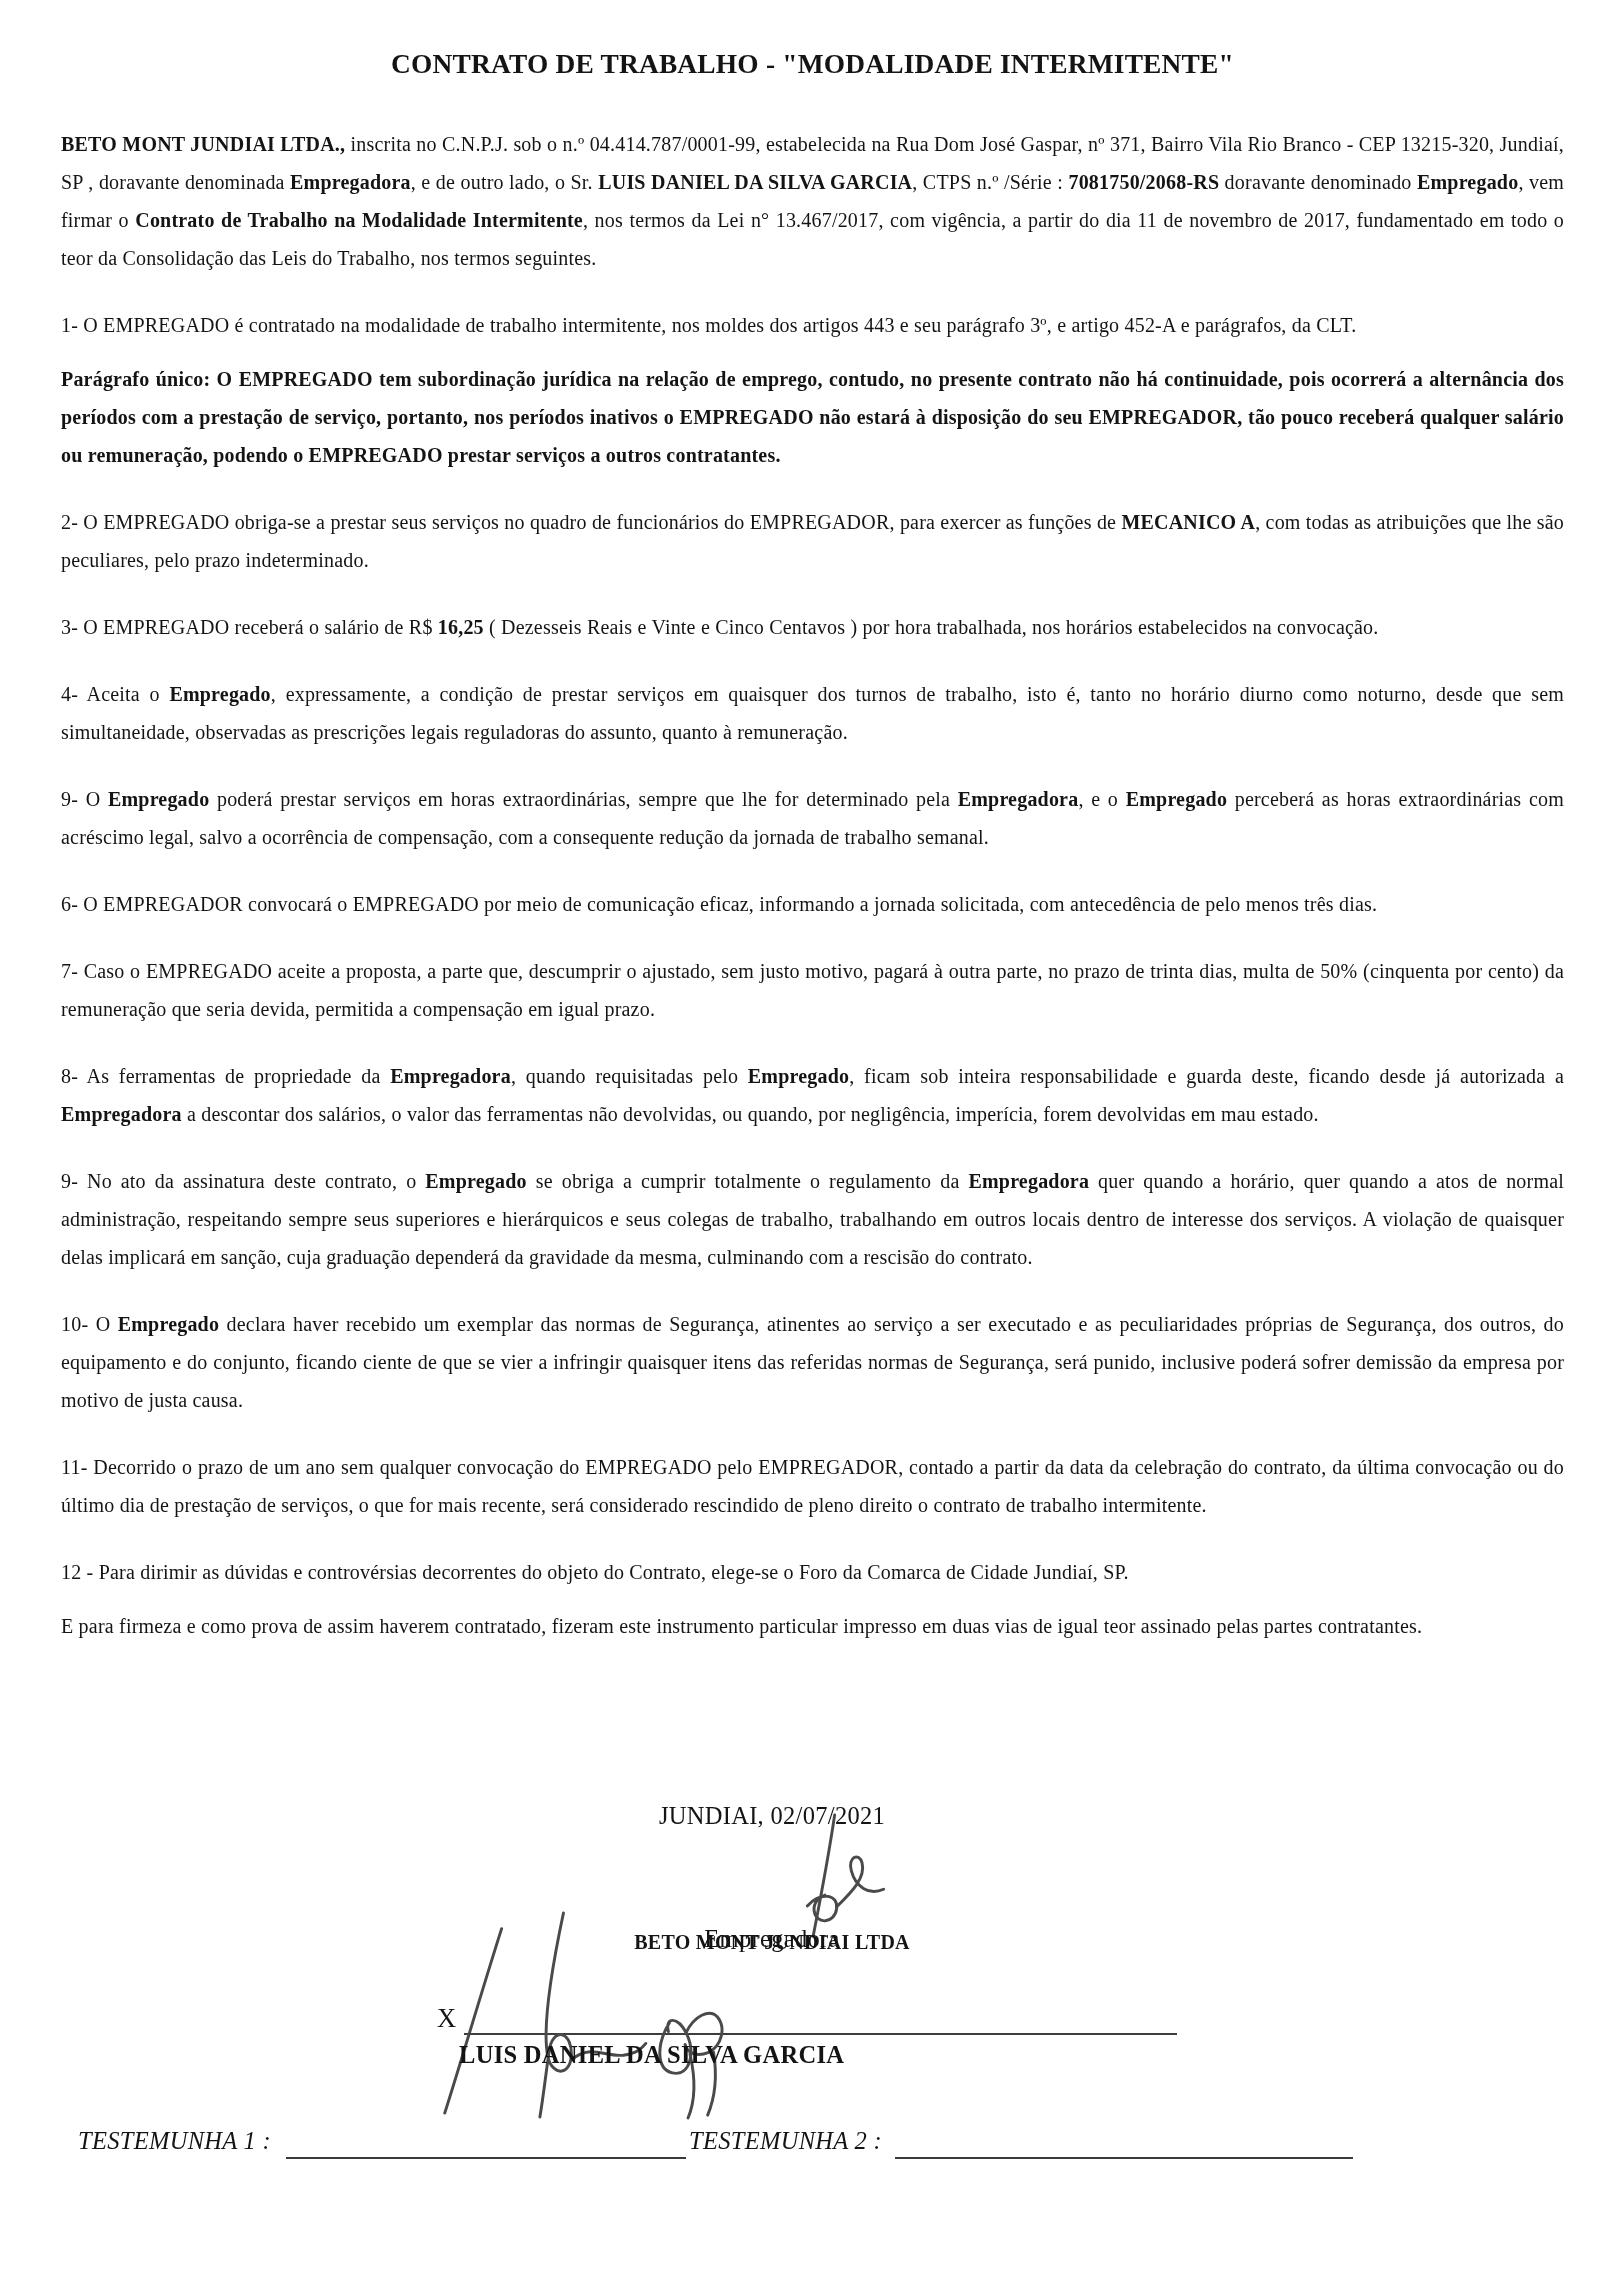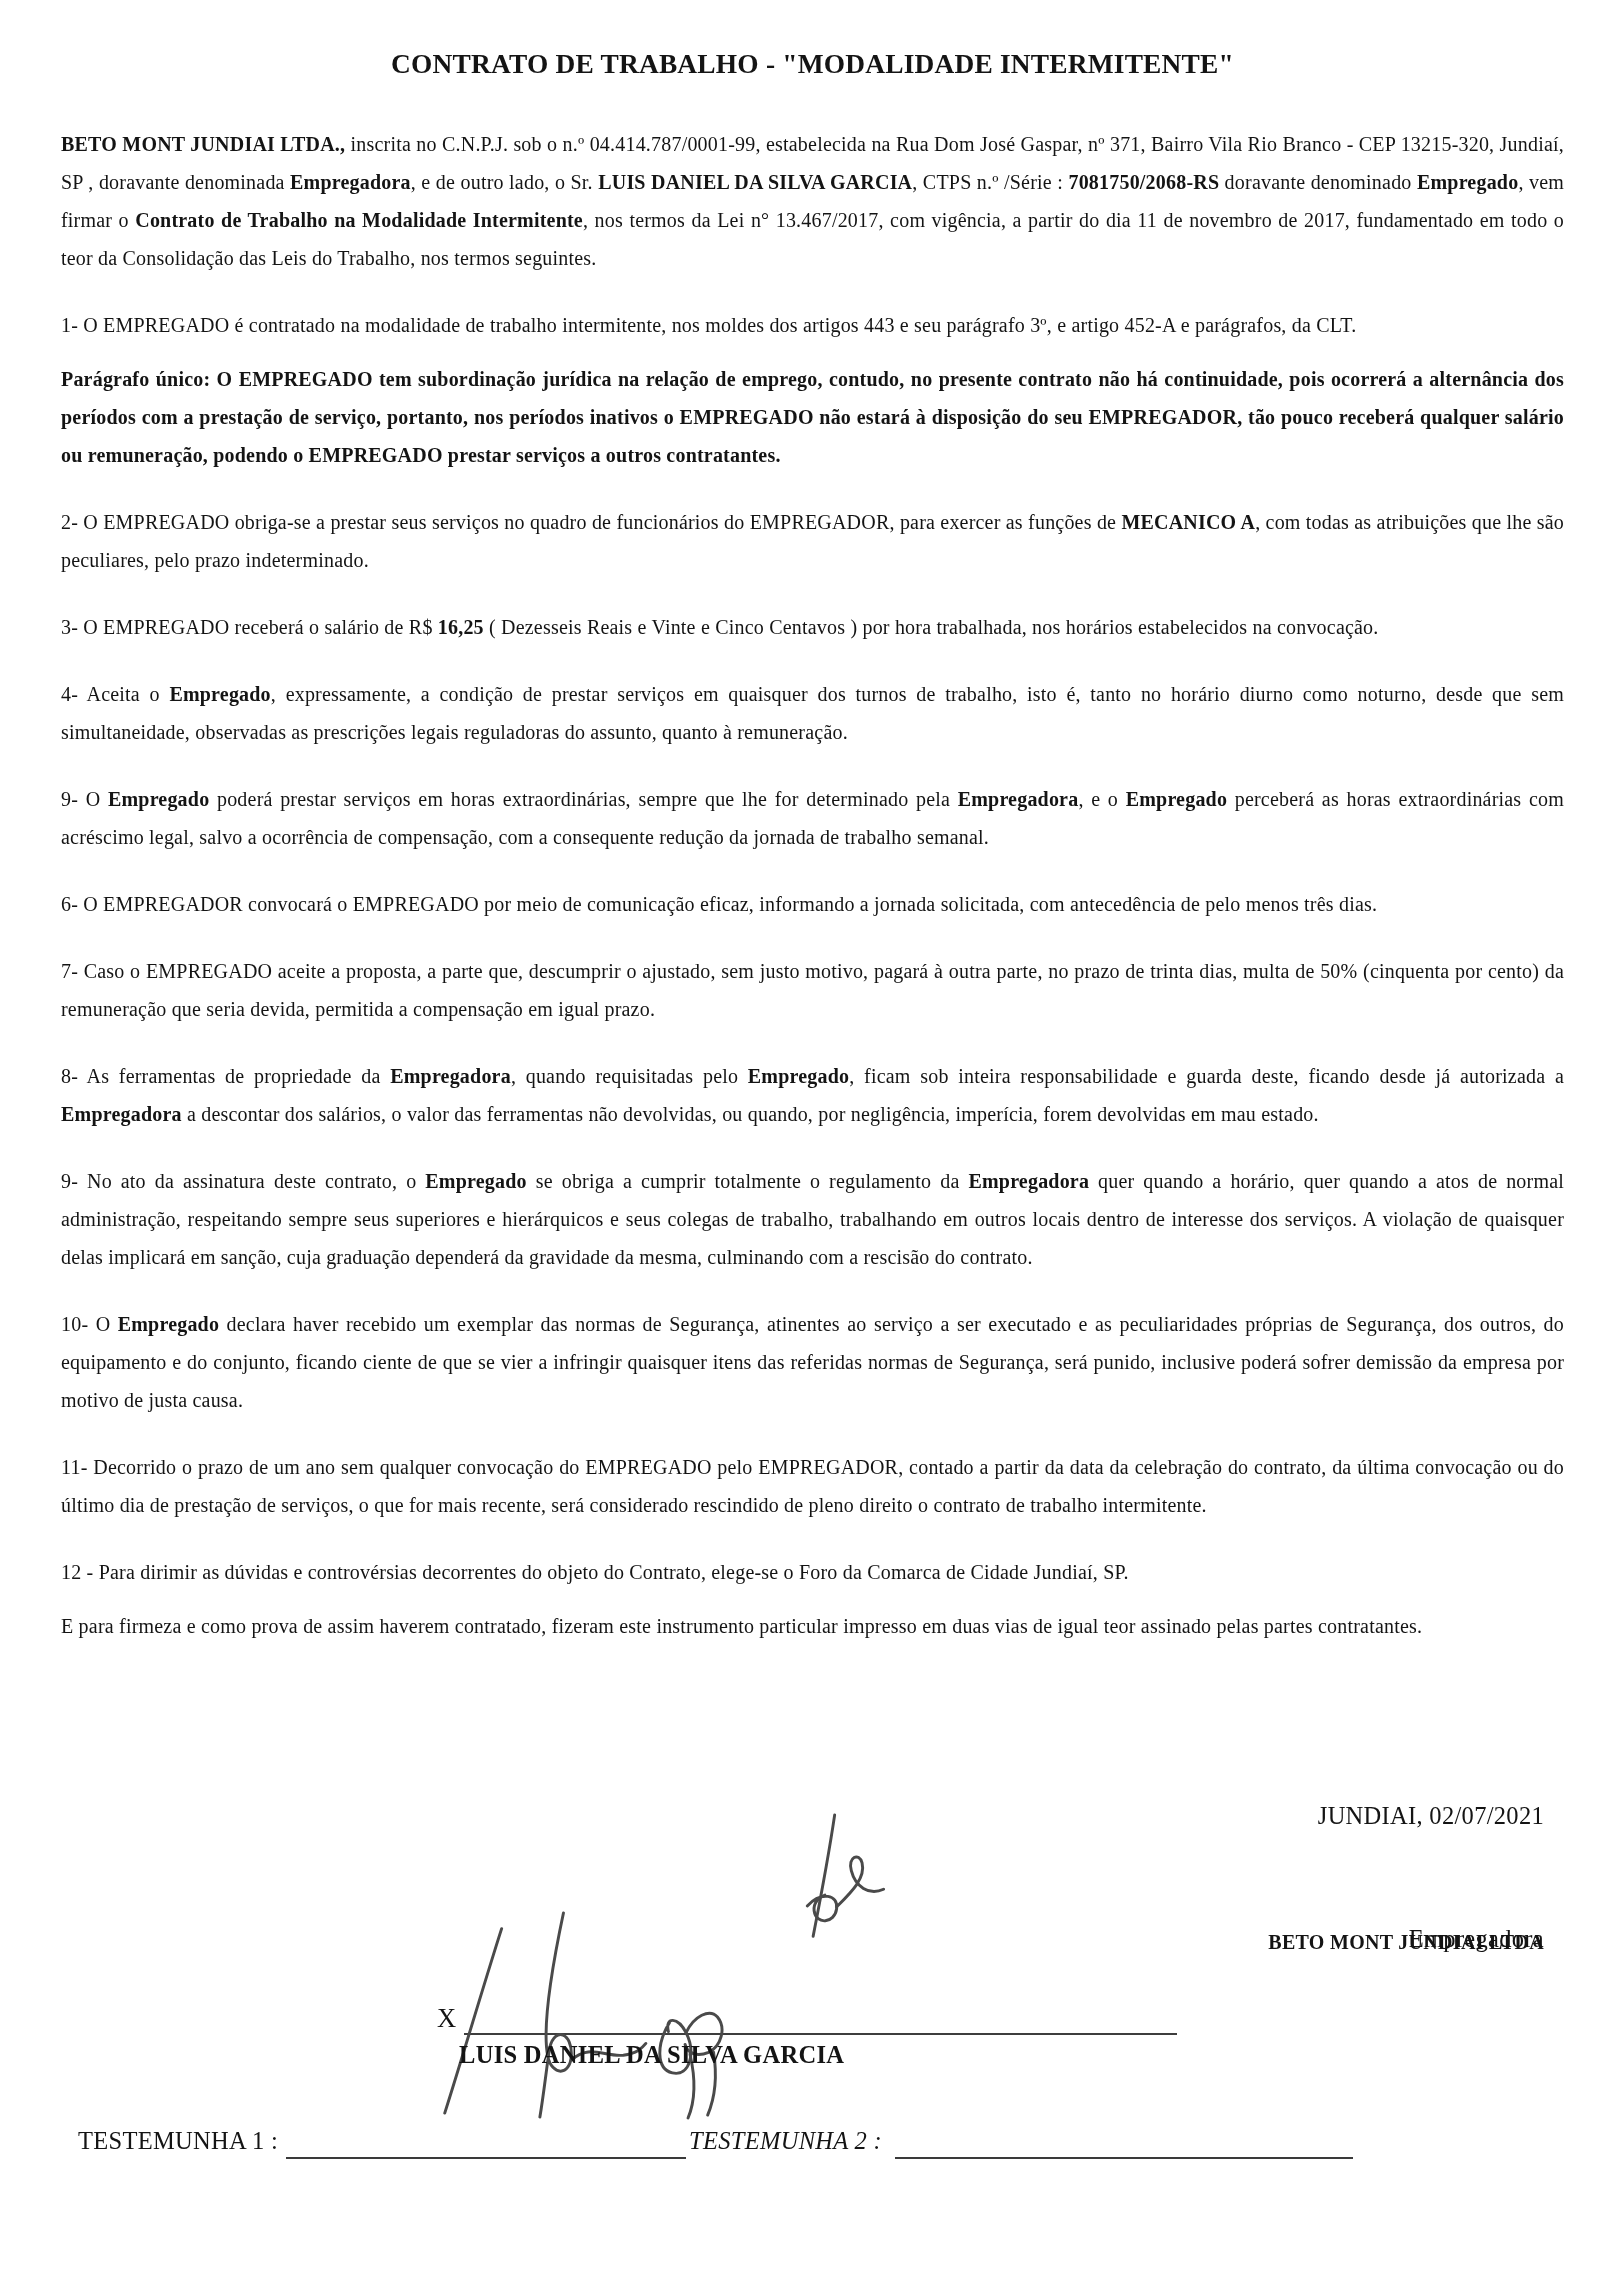--- a/index.html
+++ b/index.html
@@ -29,41 +29,41 @@
     font-size:20px;
     line-height:38px;
     letter-spacing:0.2px;
   }
   .para.nogap{margin-top:16px;}
   .para.justify{text-align:justify;}
   .para b{font-weight:bold;}
   
   .center-line{
     position:absolute;left:0;width:1544px;
-    text-align:right;font-size:24.5px;letter-spacing:0.3px;
+    text-align:center;font-size:24.5px;letter-spacing:0.3px;
   }
   .date-line{top:1802px;}
   .company-name{top:1931px;font-weight:bold;font-size:20px;}
   .company-role{top:1925px;}
   .sig-x{
     position:absolute;left:437px;top:2003px;
     font-size:26.5px;
   }
   .sig-line{
     position:absolute;left:464px;top:2033px;width:713px;height:0;
     border-top:2.9px solid #3d3d3d;
   }
   .employee-name{
     position:absolute;left:459px;top:2041px;
     font-size:24.5px;font-weight:bold;letter-spacing:0.3px;
   }
   .witness-label{
     position:absolute;top:2127px;font-size:24.5px;letter-spacing:0.3px;
   }
-  .witness1-label{left:78px;}
+  .witness1-label{left:78px;font-style:italic;}
   .witness2-label{left:689px;font-style:italic;}
   .witness-line{
     position:absolute;top:2157px;height:0;border-top:2.9px solid #3a3a3a;
   }
   .witness1-line{left:286px;width:400px;}
   .witness2-line{left:895px;width:458px;}
   .sig-svg{position:absolute;pointer-events:none;}
   .employer-sig{left:774px;top:1809px;}
   .employee-sig{left:431px;top:1907px;}
 </style>

